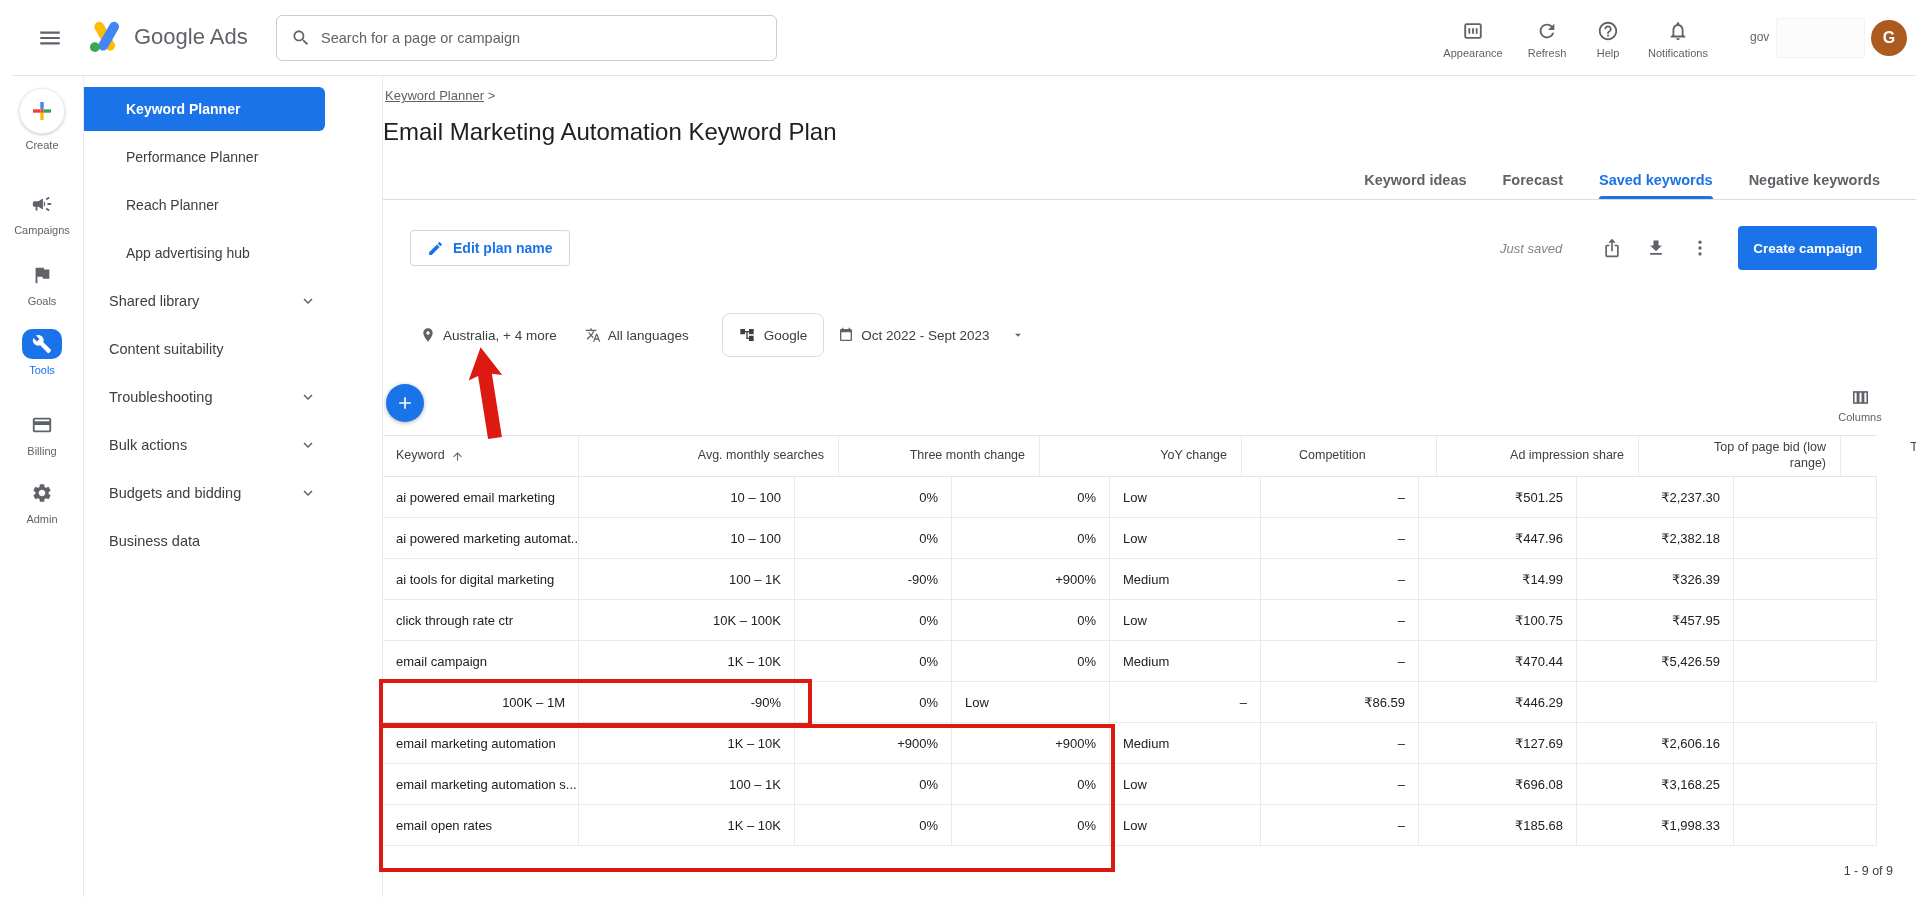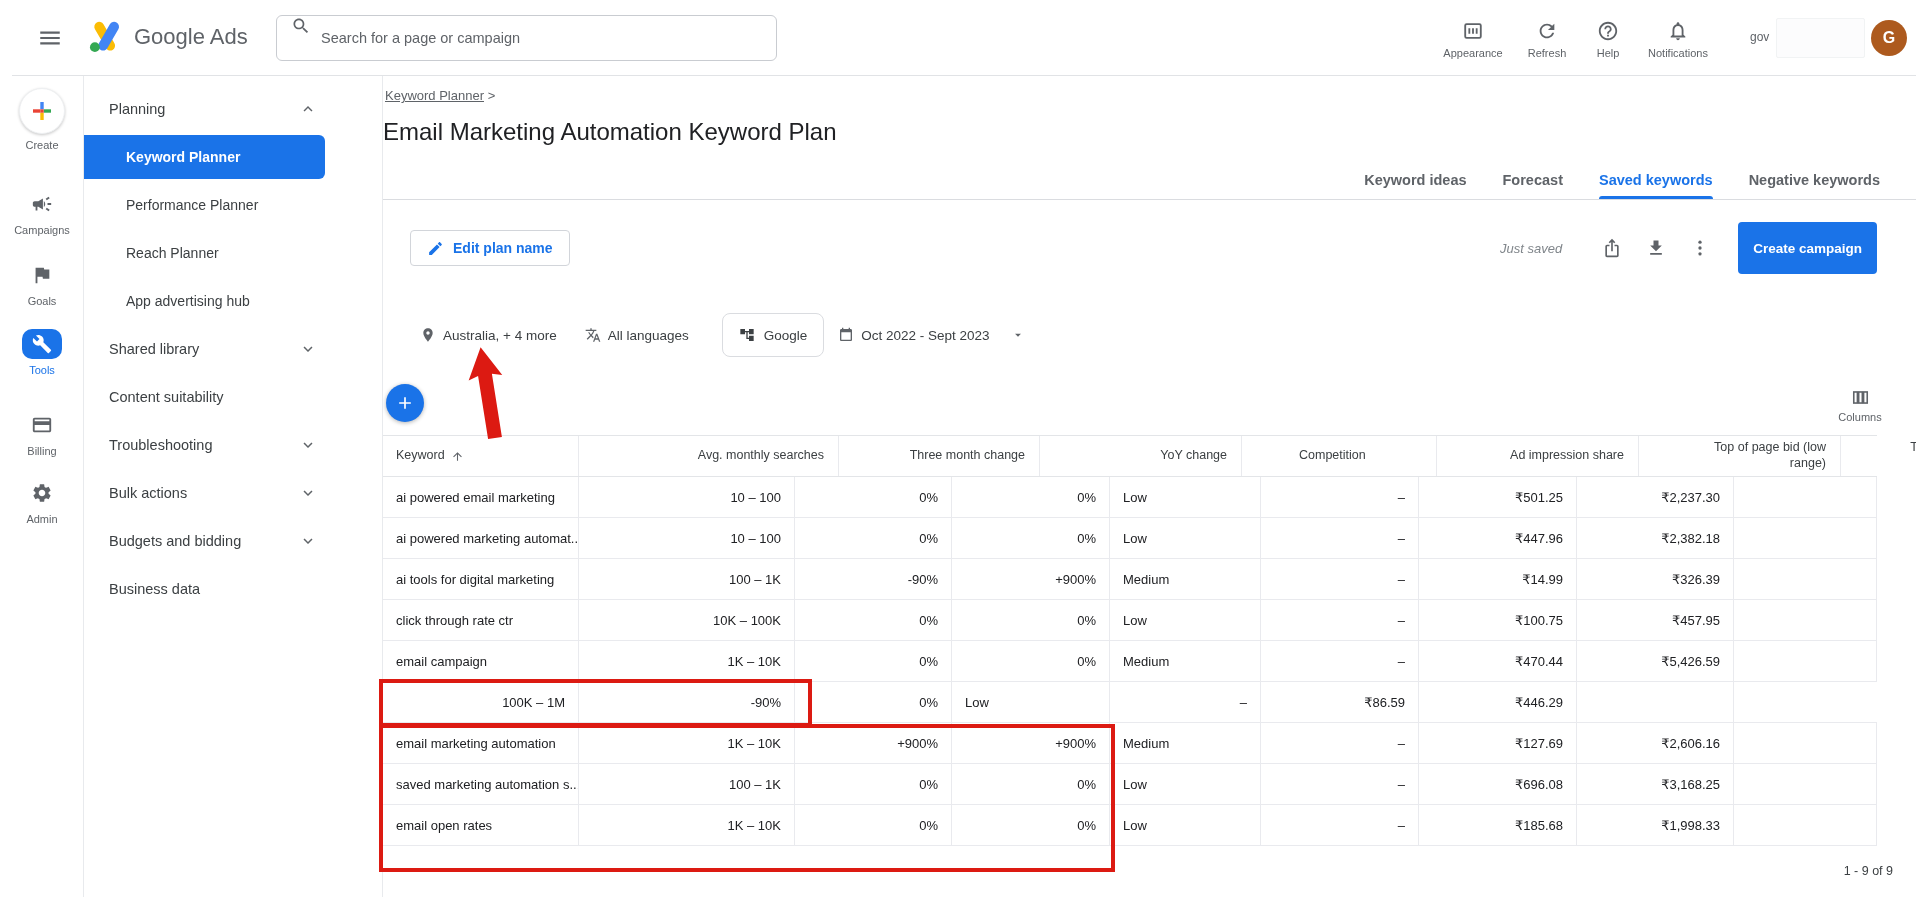--- a/index.html
+++ b/index.html
@@ -9,21 +9,21 @@
   .ic { display:block; fill:currentColor; }
 
   
   .topbar { position:absolute; left:12px; top:0; width:1916px; height:76px; background:#fff;
             border-bottom:1px solid #e1e3e6; z-index:5; }
   .hamburger { position:absolute; left:22px; top:22px; width:32px; height:32px; color:#5f6368;
                display:flex; align-items:center; justify-content:center; cursor:pointer; }
   .logo-wrap { position:absolute; left:74px; top:18px; display:flex; align-items:center; gap:10px; }
   .logo-text { font-size:22px; color:#5f6368; }
   .searchbox { position:absolute; left:264px; top:15px; width:501px; height:46px; background:#fff;
-               border:1px solid #c9ccd1; border-radius:6px; display:flex; 
+               border:1px solid #c9ccd1; border-radius:6px; display:flex; align-items:center;
                padding:0 14px; color:#5f6368; }
   .searchbox input { border:none; outline:none; flex:1; margin-left:10px; font-size:14.5px;
                      color:#202124; font-family:inherit; background:transparent; }
   .searchbox input::placeholder { color:#5f6368; }
   .top-actions { position:absolute; left:1420px; top:13px; height:52px; display:flex; align-items:center; }
   .top-action { display:flex; flex-direction:column; align-items:center; gap:5px; color:#5f6368; cursor:pointer; }
   .top-action .lbl { font-size:11px; white-space:nowrap; }
   .gov-text { position:absolute; left:1738px; top:30px; font-size:12px; color:#5f6368; }
   .account-box { position:absolute; left:1764px; top:18px; width:89px; height:40px;
                  background:#fcfcfd; border:1px solid #f1f3f4; border-radius:2px; }
@@ -67,21 +67,21 @@
   .tab.selected { color:#1a73e8; }
   .tab.selected::after { content:""; position:absolute; left:0; right:0; bottom:0; height:3px;
                          background:#1a73e8; border-radius:3px 3px 0 0; }
   .editrow { position:absolute; left:27px; right:39px; top:150px; height:44px; display:flex; align-items:center; }
   .edit-btn { height:36px; border:1px solid #d2d5da; border-radius:4px; background:#fff; color:#1a73e8;
               display:flex; align-items:center; gap:9px; padding:0 16px; font-size:14px; font-weight:bold; cursor:pointer; }
   .spacer { flex:1; }
   .just-saved { font-style:italic; font-size:13px; color:#80868b; margin-right:28px; }
   .icon-btn { width:44px; height:40px; display:flex; align-items:center; justify-content:center;
               color:#5f6368; cursor:pointer; }
-  .create-campaign { height:52px; margin-left:16px; background:#1a73e8; color:#fff; border:none;
+  .create-campaign { height:44px; margin-left:16px; background:#1a73e8; color:#fff; border:none;
                      border-radius:4px; padding:0 15px; font-size:13.5px; font-weight:bold;
                      display:flex; align-items:center; cursor:pointer; font-family:inherit; }
   .filters { position:absolute; left:37px; top:237px; height:44px; display:flex; align-items:center;
              font-size:13.5px; color:#3c4043; }
   .filter-item { display:flex; align-items:center; gap:7px; cursor:pointer; white-space:nowrap; }
   .filter-item .fic { color:#5f6368; }
   .f-loc { margin-right:28px; } .f-lang { margin-right:33px; }
   .network-box { border:1px solid #dadce0; border-radius:8px; height:44px; padding:0 16px;
                  display:flex; align-items:center; gap:9px; margin-right:10px; cursor:pointer; }
   .f-date { padding:0 4px; }
@@ -221,26 +221,20 @@
     <div class="rail-pill">
         <svg class="ic" width="22" height="22" viewBox="0 0 24 24">
           <path d="M19.14 12.94c.04-.3.06-.61.06-.94 0-.32-.02-.64-.07-.94l2.03-1.58c.18-.14.23-.41.12-.61l-1.92-3.32c-.12-.22-.37-.29-.59-.22l-2.39.96c-.5-.38-1.03-.7-1.62-.94l-.36-2.54c-.04-.24-.24-.41-.48-.41h-3.84c-.24 0-.43.17-.47.41l-.36 2.54c-.59.24-1.13.57-1.62.94l-2.39-.96c-.22-.08-.47 0-.59.22L2.74 8.87c-.12.21-.08.47.12.61l2.03 1.58c-.05.3-.09.63-.09.94s.02.64.07.94l-2.03 1.58c-.18.14-.23.41-.12.61l1.92 3.32c.12.22.37.29.59.22l2.39-.96c.5.38 1.03.7 1.62.94l.36 2.54c.05.24.24.41.48.41h3.84c.24 0 .44-.17.47-.41l.36-2.54c.59-.24 1.13-.56 1.62-.94l2.39.96c.22.08.47 0 .59-.22l1.92-3.32c.12-.22.07-.47-.12-.61l-2.01-1.58zM12 15.6c-1.98 0-3.6-1.62-3.6-3.6s1.62-3.6 3.6-3.6 3.6 1.62 3.6 3.6-1.62 3.6-3.6 3.6z"></path>
         </svg>
       </div>
     <span class="lbl">Admin</span>
   </div>
 </nav>
 
 <nav class="nav">
-  <div class="nav-item nav-head">
-    <span>Planning</span>
-    <svg class="ic chev" width="18" height="18" viewBox="0 0 24 24">
-        <path d="M12 8l-6 6 1.41 1.41L12 10.83l4.59 4.58L18 14l-6-6z"></path>
-      </svg>
-  </div>
   <div class="nav-item nav-sub selected">
     <span>Keyword Planner</span>
   </div>
   <div class="nav-item nav-sub">
     <span>Performance Planner</span>
   </div>
   <div class="nav-item nav-sub">
     <span>Reach Planner</span>
   </div>
   <div class="nav-item nav-sub">
@@ -464,21 +458,21 @@
     <div class="td c-num">1K – 10K</div>
     <div class="td c-num">+900%</div>
     <div class="td c-num">+900%</div>
     <div class="td">Medium</div>
     <div class="td c-num">–</div>
     <div class="td c-num">₹127.69</div>
     <div class="td c-num">₹2,606.16</div>
     <div class="td"></div>
   </div>
         <div class="trow">
-    <div class="td">saved marketing automation s...</div>
+    <div class="td">email marketing automation s...</div>
     <div class="td c-num">100 – 1K</div>
     <div class="td c-num">0%</div>
     <div class="td c-num">0%</div>
     <div class="td">Low</div>
     <div class="td c-num">–</div>
     <div class="td c-num">₹696.08</div>
     <div class="td c-num">₹3,168.25</div>
     <div class="td"></div>
   </div>
         <div class="trow">

